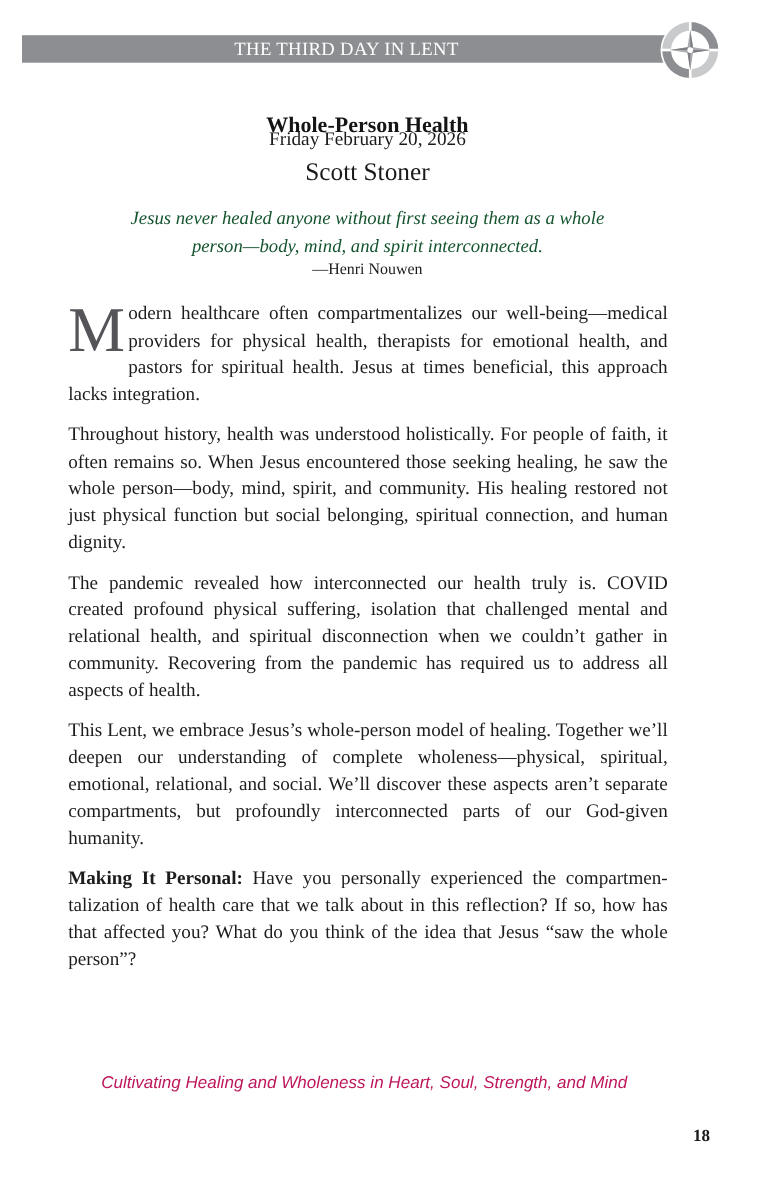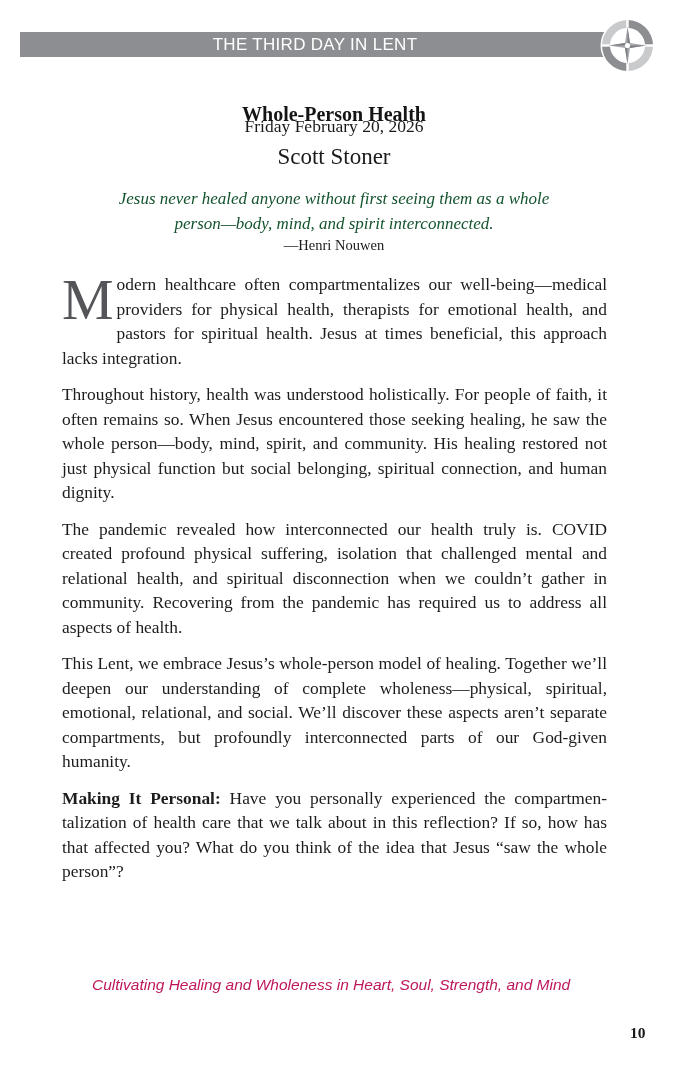--- a/index.html
+++ b/index.html
@@ -25,21 +25,21 @@
     }
     .header-title {
       position: absolute;
       left: 20px;
       top: 32px;
       width: 590px;
       height: 25px;
       line-height: 26px;
       text-align: center;
       color: #ffffff;
-      font-family: Liberation Sans, sans-serif;
+      font-family: Liberation Serif, serif;
       font-size: 17px;
       letter-spacing: 0.3px;
       border-radius: 11px;
     }
     .compass {
       position: absolute;
       left: 600px;
       top: 18px;
       width: 55px;
       height: 55px;
@@ -178,13 +178,13 @@
 
 <div class="body-text">
   <p><span class="dropcap">M</span><span>odern healthcare often compartmentalizes our well-being—medical providers for physical health, therapists for emotional health, and pastors for spiritual health. Jesus at times beneficial, this approach lacks integration.</span></p>
   <p>Throughout history, health was understood holistically. For people of faith, it often remains so. When Jesus encountered those seeking healing, he saw the whole person—body, mind, spirit, and community. His healing restored not just physical function but social belonging, spiritual connection, and human dignity.</p>
   <p>The pandemic revealed how interconnected our health truly is. COVID created profound physical suffering, isolation that challenged mental and relational health, and spiritual disconnection when we couldn’t gather in community. Recovering from the pandemic has required us to address all aspects of health.</p>
   <p>This Lent, we embrace Jesus’s whole-person model of healing. Together we’ll deepen our understanding of complete wholeness—physical, spiri­tual, emotional, relational, and social. We’ll discover these aspects aren’t separate compartments, but profoundly interconnected parts of our God-given humanity.</p>
   <p><span class="label-bold">Making It Personal:</span><span> Have you personally experienced the compartmen­talization of health care that we talk about in this reflection? If so, how has that affected you? What do you think of the idea that Jesus “saw the whole person”?</span></p>
 </div>
 
 <div class="footer-title">Cultivating Healing and Wholeness in Heart, Soul, Strength, and Mind</div>
-<div class="page-number">10</div>
+<div class="page-number">18</div>
 
 </body></html>

